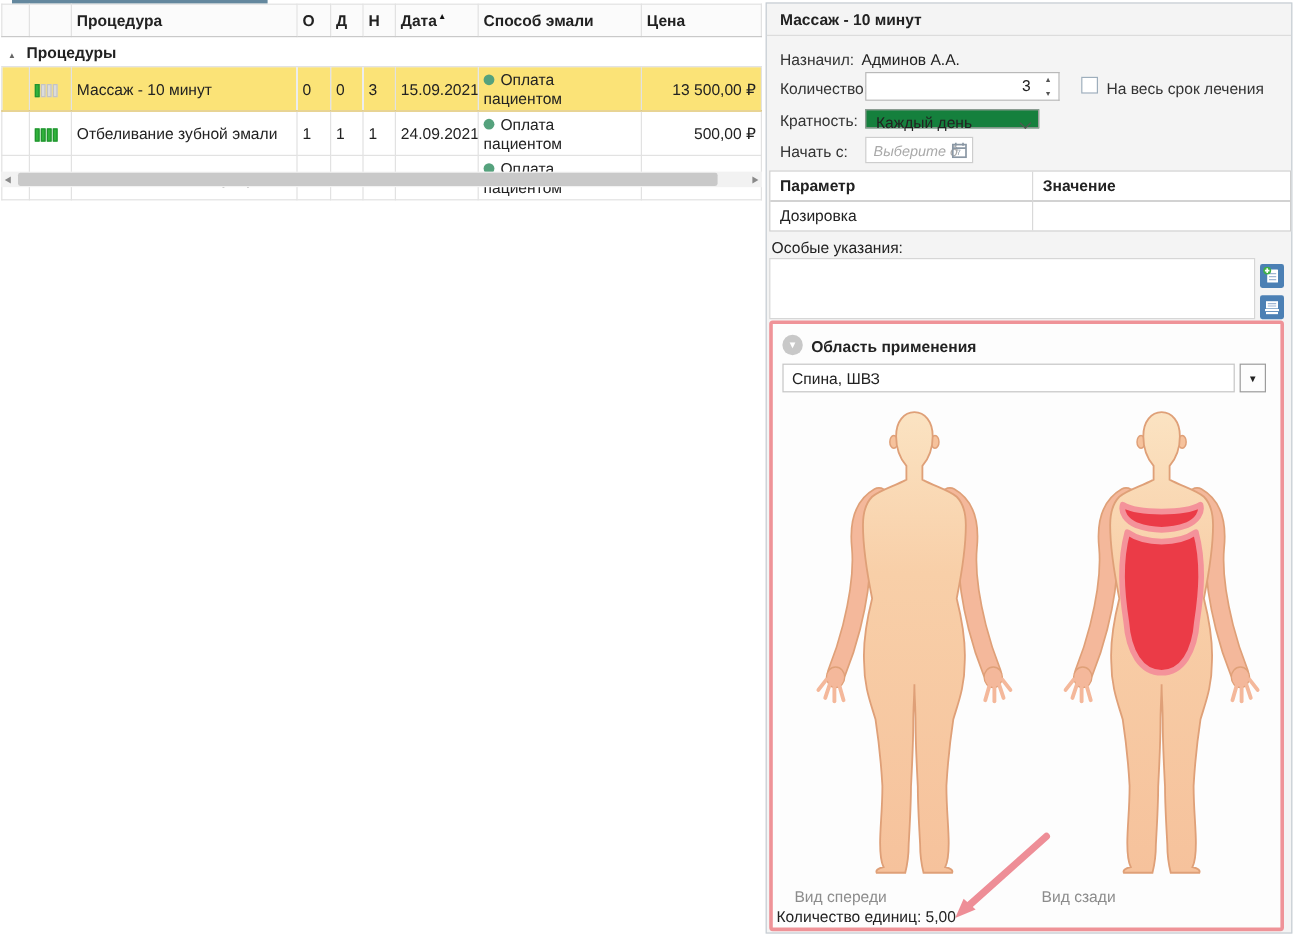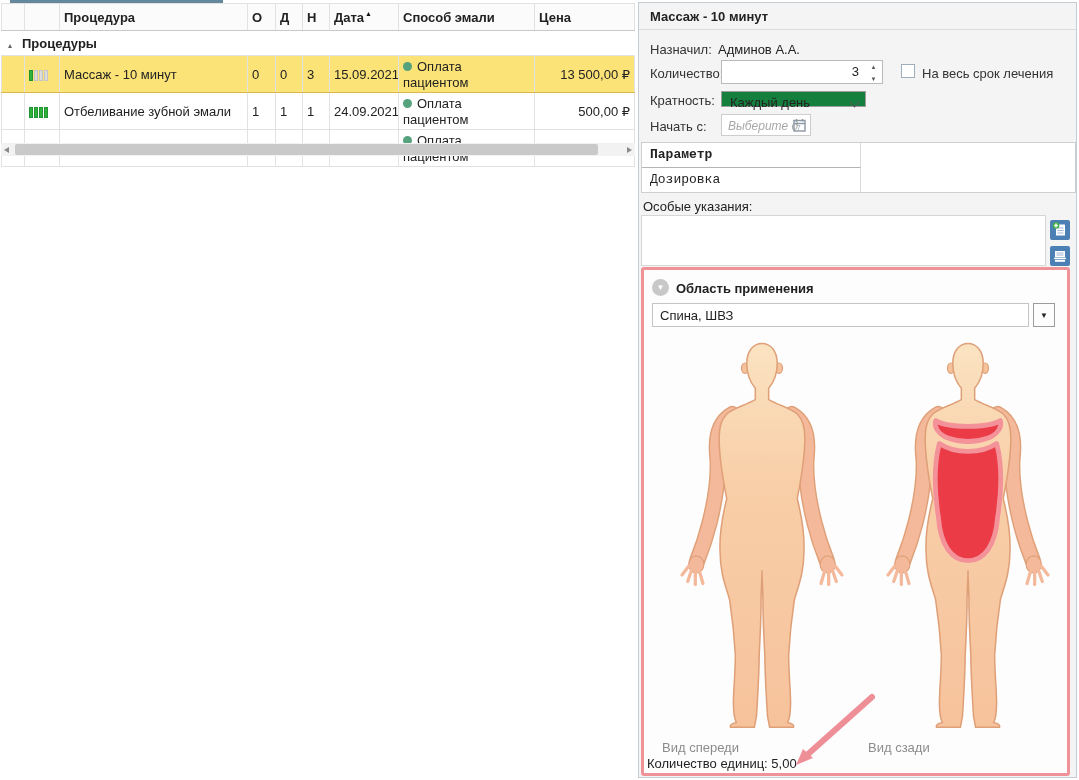--- a/index.html
+++ b/index.html
@@ -62,21 +62,21 @@
   .freq-chevron { position:absolute; right:7px; top:7px; width:7px; height:7px;
     border-right:1.5px solid #555; border-bottom:1.5px solid #555; transform:rotate(45deg); }
 
   .date-field { position:absolute; left:82px; top:111px; width:90px; height:22px;
     background:#fff; border:1px solid #cdcdcd; padding:3px 0 0 6px; }
   .date-placeholder { font-style:italic; color:#a9a9a9; font-size:12px; }
   .cal-icon { position:absolute; right:3px; top:3px; }
 
   .param-table { position:absolute; left:2px; top:139px; width:435px; background:#fff;
     border:1px solid #cfcfcf; }
-  .param-row { display:flex;font-family:Liberation Mono, monospace; }
+  .param-row { display:flex; }
   .param-row > div { padding:4px 0 0 8px; height:25px; }
   .param-head > div { font-weight:bold; border-bottom:1px solid #b5b5b5; }
   .param-c1 { width:219px; border-right:1px solid #d9d9d9; }
   .param-c2 { flex:1; }
   .param-body > div { height:24px; }
 
   .notes-label { position:absolute; left:4px; top:196px; }
   .notes-area { position:absolute; left:2px; top:212px; width:405px; height:51px;
     background:#fff; border:1px solid #d6d6d6; }
   .icon-btn { position:absolute; left:411px; width:20px; height:20px; background:#4c80b4;
@@ -298,20 +298,21 @@
         <line x1="3.5" y1="1" x2="3.5" y2="3.5" stroke="#8a97a4" stroke-width="1.4"></line>
         <line x1="9.5" y1="1" x2="9.5" y2="3.5" stroke="#8a97a4" stroke-width="1.4"></line>
         <text x="4" y="11.5" font-size="6.5" fill="#8a97a4">7</text>
       </svg>
     </span>
   </div>
 
   <div class="param-table">
     <div class="param-row param-head">
       <div class="param-c1">Параметр</div>
+      <div class="param-c2">Значение</div>
     </div>
     <div class="param-row param-body">
       <div class="param-c1">Дозировка</div>
       <div class="param-c2"></div>
     </div>
   </div>
 
   <div class="notes-label">Особые указания:</div>
   <div class="notes-area"></div>
   <div class="icon-btn" style="top:217px">

